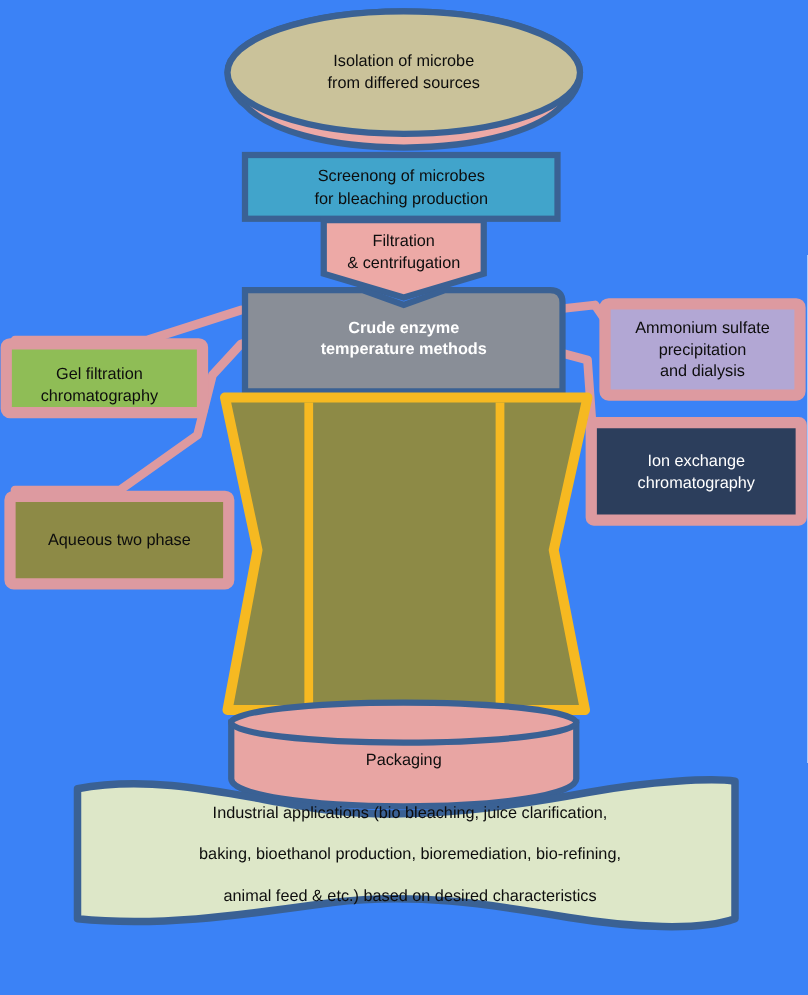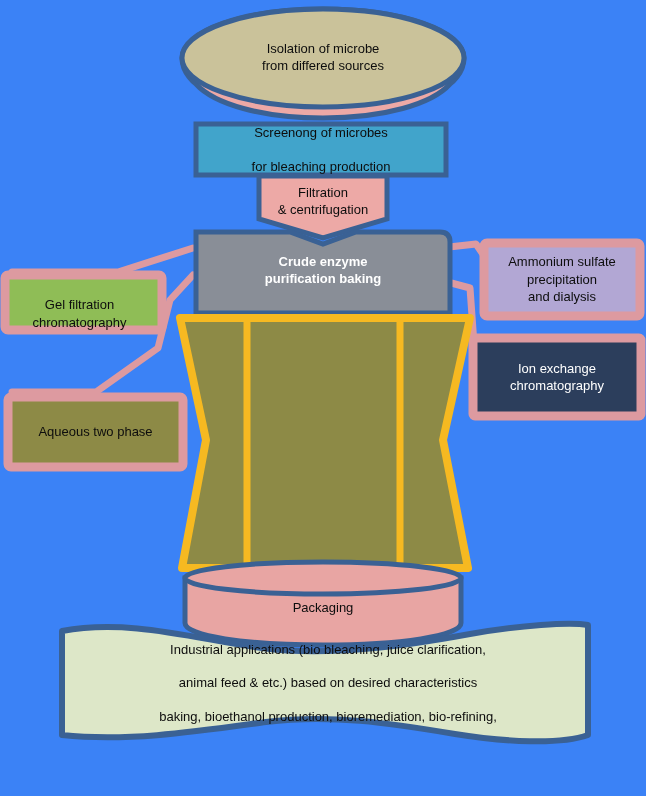--- a/index.html
+++ b/index.html
@@ -119,47 +119,47 @@
                Z" fill="#dde7c8" stroke="#3a6194" stroke-width="6" stroke-linejoin="round"></path>
     </g>
 
   </svg>
 
   <div class="lbl t-dark fs13" style="left:182px; top:27px; width:282px; height:60px;">
     <span>Isolation of microbe</span>
     <span>from differed sources</span>
   </div>
 
-  <div class="lbl t-dark fs13" style="left:196px; top:124px; width:250px; height:51px;justify-content:space-between;">
+  <div class="lbl t-dark fs13" style="left:196px; top:124px; width:250px; height:51px;">
     <span>Screenong of microbes</span>
     <span>for bleaching production</span>
   </div>
 
   <div class="lbl t-dark fs13" style="left:255px; top:179px; width:136px; height:44px;">
     <span>Filtration</span>
     <span>&amp; centrifugation</span>
   </div>
 
   <div class="lbl t-light fs13" style="left:196px; top:246px; width:254px; height:48px;font-weight:bold;">
     <span>Crude enzyme</span>
-    <span>purification baking</span>
+    <span>temperature methods</span>
   </div>
 
 
   <div class="lbl t-dark fs13" style="left:185px; top:593px; width:276px; height:30px;">
     <span>Packaging</span>
   </div>
 
   <div class="lbl t-dark fs13" style="left:78px; top:650px; width:500px; height:66px;gap:16px;">
     <span>Industrial applications (bio bleaching, juice clarification,</span>
+    <span>baking, bioethanol production, bioremediation, bio-refining,</span>
     <span>animal feed &amp; etc.) based on desired characteristics</span>
-    <span>baking, bioethanol production, bioremediation, bio-refining,</span>
   </div>
 
-  <div class="lbl t-dark fs13" style="left:10px; top:289px; width:139px; height:49px;">
+  <div class="lbl t-dark fs13" style="left:10px; top:276px; width:139px; height:49px;justify-content:flex-end;">
     <span>Gel filtration</span>
     <span>chromatography</span>
   </div>
 
   <div class="lbl t-dark fs13" style="left:13px; top:400px; width:165px; height:64px;">
     <span>Aqueous two phase</span>
   </div>
 
   <div class="lbl t-dark fs13" style="left:489px; top:246px; width:146px; height:67px;">
     <span>Ammonium sulfate</span>

